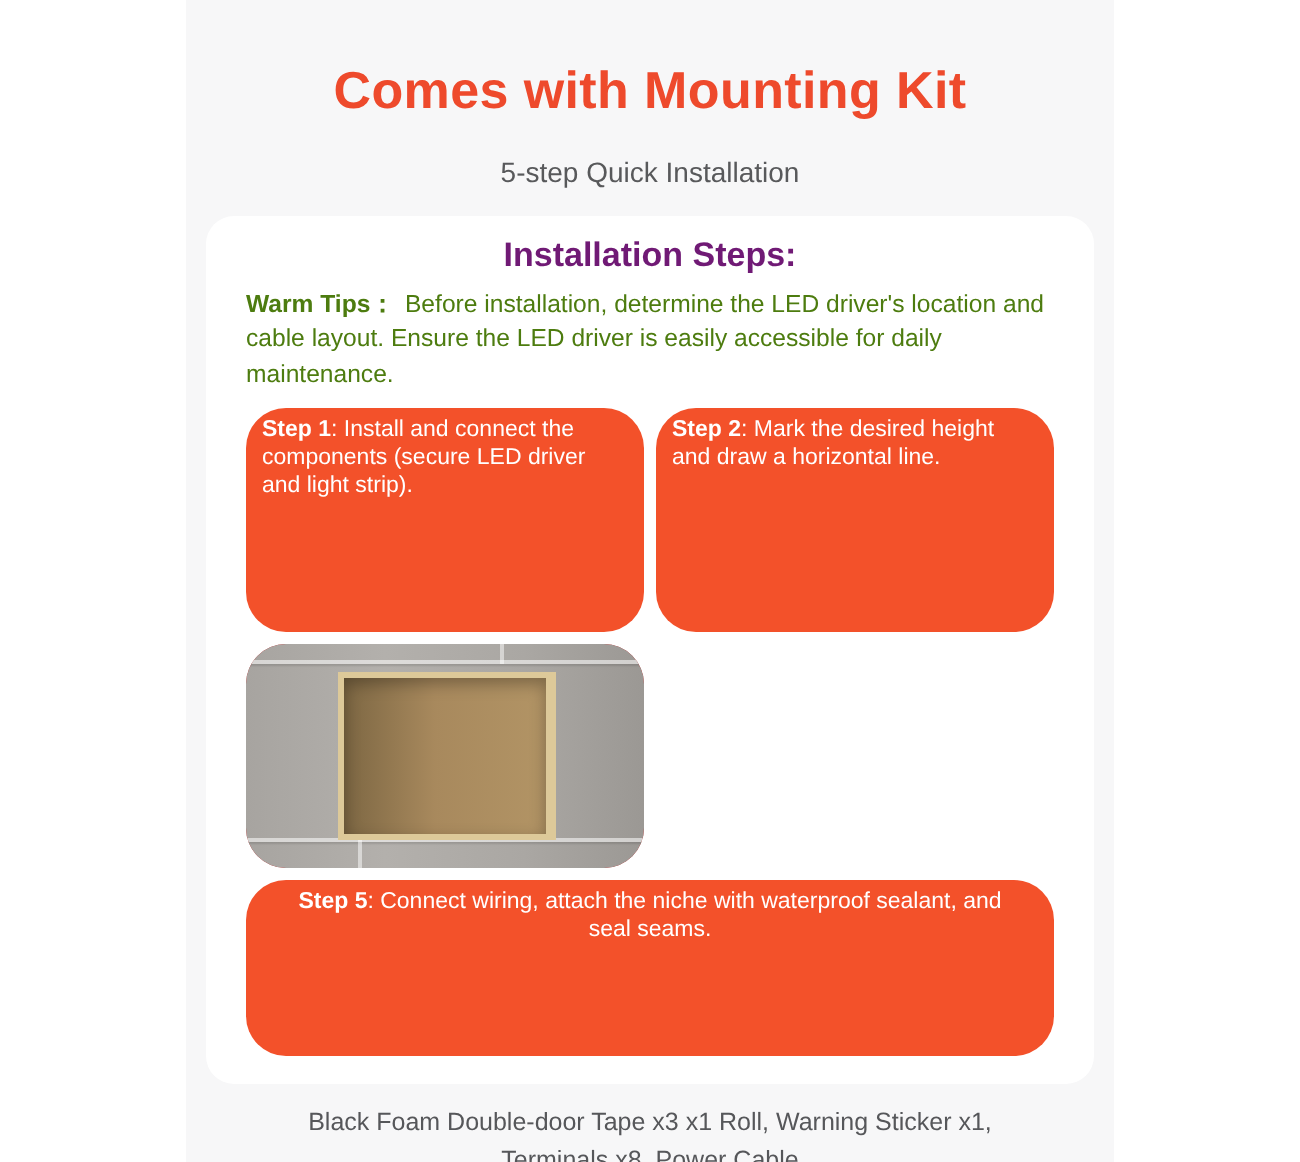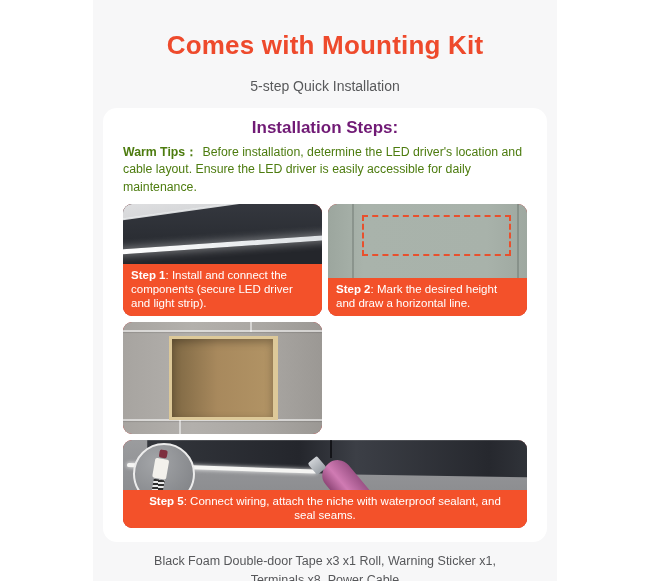--- a/index.html
+++ b/index.html
@@ -27,21 +27,21 @@
     margin:2px 0 6px;text-align:center;font-size:17px;font-weight:800;color:#701a75;
   }
   .tips{
     margin:0 0 8px;font-size:12.3px;line-height:1.42;color:#4d7c0f;
   }
   .tips-label{font-weight:700;margin-right:5px;}
   .grid{
     display:grid;grid-template-columns:1fr 1fr;gap:6px;margin-bottom:6px;
   }
   .card{
-    border-radius:9px;overflow:hidden;display:flex;flex-direction:column;height:112px;
+    border-radius:20px;overflow:hidden;display:flex;flex-direction:row;height:112px;
     background:#b91c1c;
   }
   .card.wide{height:88px;}
   .img{flex:1;position:relative;overflow:hidden;}
   .banner{
     background:#f3512a;color:#fff;font-size:11.5px;line-height:1.2;
     padding:5px 8px 6px;
   }
   .banner b{font-weight:700;}
   .banner.center{text-align:center;padding:5px 26px 6px;}

